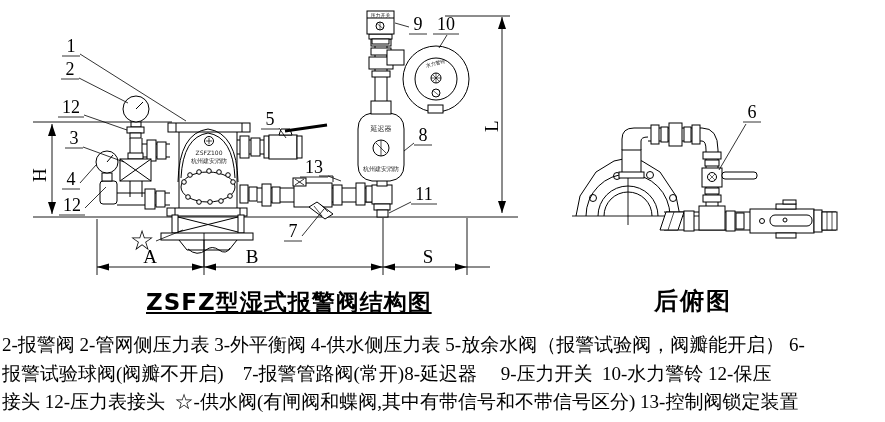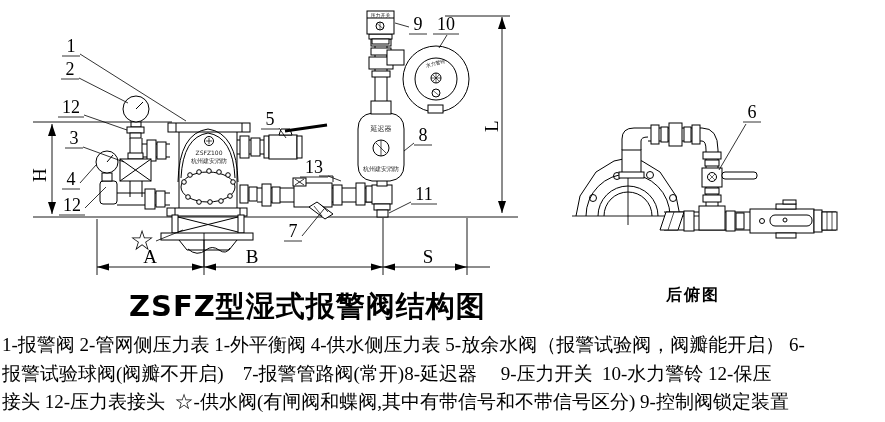--- a/index.html
+++ b/index.html
@@ -5,22 +5,22 @@
   html,body{margin:0;padding:0;background:#fff;}
   .canvas{position:relative;width:885px;height:422px;background:#ffffff;overflow:hidden;
           font-family:"Liberation Sans",sans-serif;color:#000;}
   svg{position:absolute;left:0;top:0;}
   svg text{fill:#000;stroke:none;font-family:"Liberation Serif",serif;}
   .callout{font-size:18px;}
   .dimtxt{font-size:19px;}
   .tinytxt{fill:#222;font-family:"DejaVu Sans",sans-serif;}
   .caption{position:absolute;font-family:"DejaVu Sans",sans-serif;font-weight:600;
            color:#000;text-align:center;white-space:nowrap;}
-  .caption-left{left:129px;top:287px;width:264px;font-size:29px;letter-spacing:1px;}
-  .caption-right{left:653px;top:285px;width:80px;font-size:16px;letter-spacing:2px;}
+  .caption-left{left:146px;top:287px;width:264px;font-size:23px;letter-spacing:1px;text-decoration:underline;}
+  .caption-right{left:653px;top:285px;width:80px;font-size:24px;letter-spacing:2px;}
   .legend{position:absolute;left:2px;top:331px;width:882px;font-family:"Liberation Serif",serif;
           font-size:19px;line-height:28.5px;color:#000;}
   .legend-line{white-space:pre;}
 </style>
 </head>
 <body>
 
 <div class="canvas">
 <svg width="885" height="330" viewBox="0 0 885 330" stroke="#000" fill="none" stroke-width="1">
 
@@ -318,17 +318,17 @@
       <line x1="743" y1="122" x2="761" y2="122"></line>
     </g>
   </g>
   <text class="callout" x="752" y="118" text-anchor="middle">6</text>
 </svg>
 
 <div class="caption caption-left">ZSFZ型湿式报警阀结构图</div>
 <div class="caption caption-right">后俯图</div>
 
 <div class="legend">
-  <div class="legend-line">1-报警阀 2-管网侧压力表 1-外平衡阀 4-供水侧压力表 5-放余水阀（报警试验阀，阀瓣能开启） 6-</div>
+  <div class="legend-line">2-报警阀 2-管网侧压力表 3-外平衡阀 4-供水侧压力表 5-放余水阀（报警试验阀，阀瓣能开启） 6-</div>
   <div class="legend-line">报警试验球阀(阀瓣不开启)    7-报警管路阀(常开)8-延迟器     9-压力开关  10-水力警铃 12-保压</div>
-  <div class="legend-line">接头 12-压力表接头  ☆-供水阀(有闸阀和蝶阀,其中有带信号和不带信号区分) 9-控制阀锁定装置</div>
+  <div class="legend-line">接头 12-压力表接头  ☆-供水阀(有闸阀和蝶阀,其中有带信号和不带信号区分) 13-控制阀锁定装置</div>
 </div>
 </div>
 
 </body></html>

